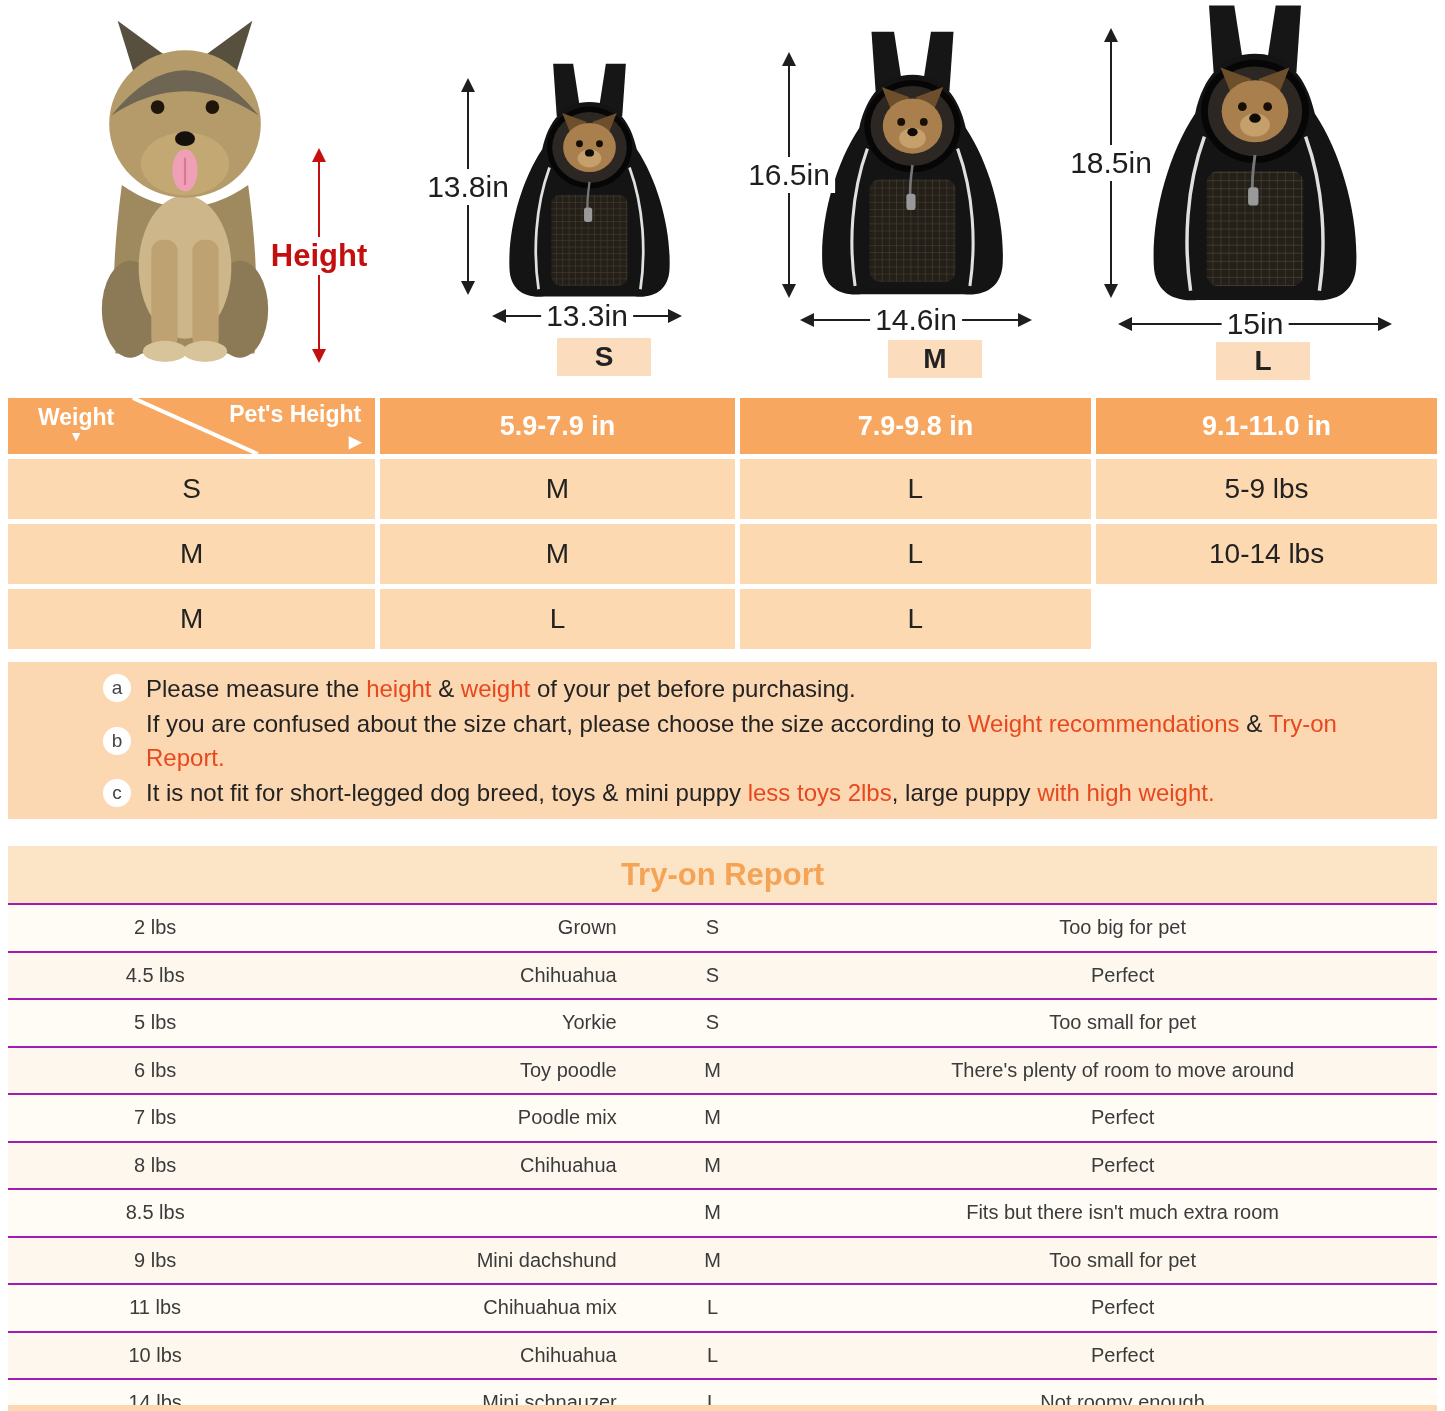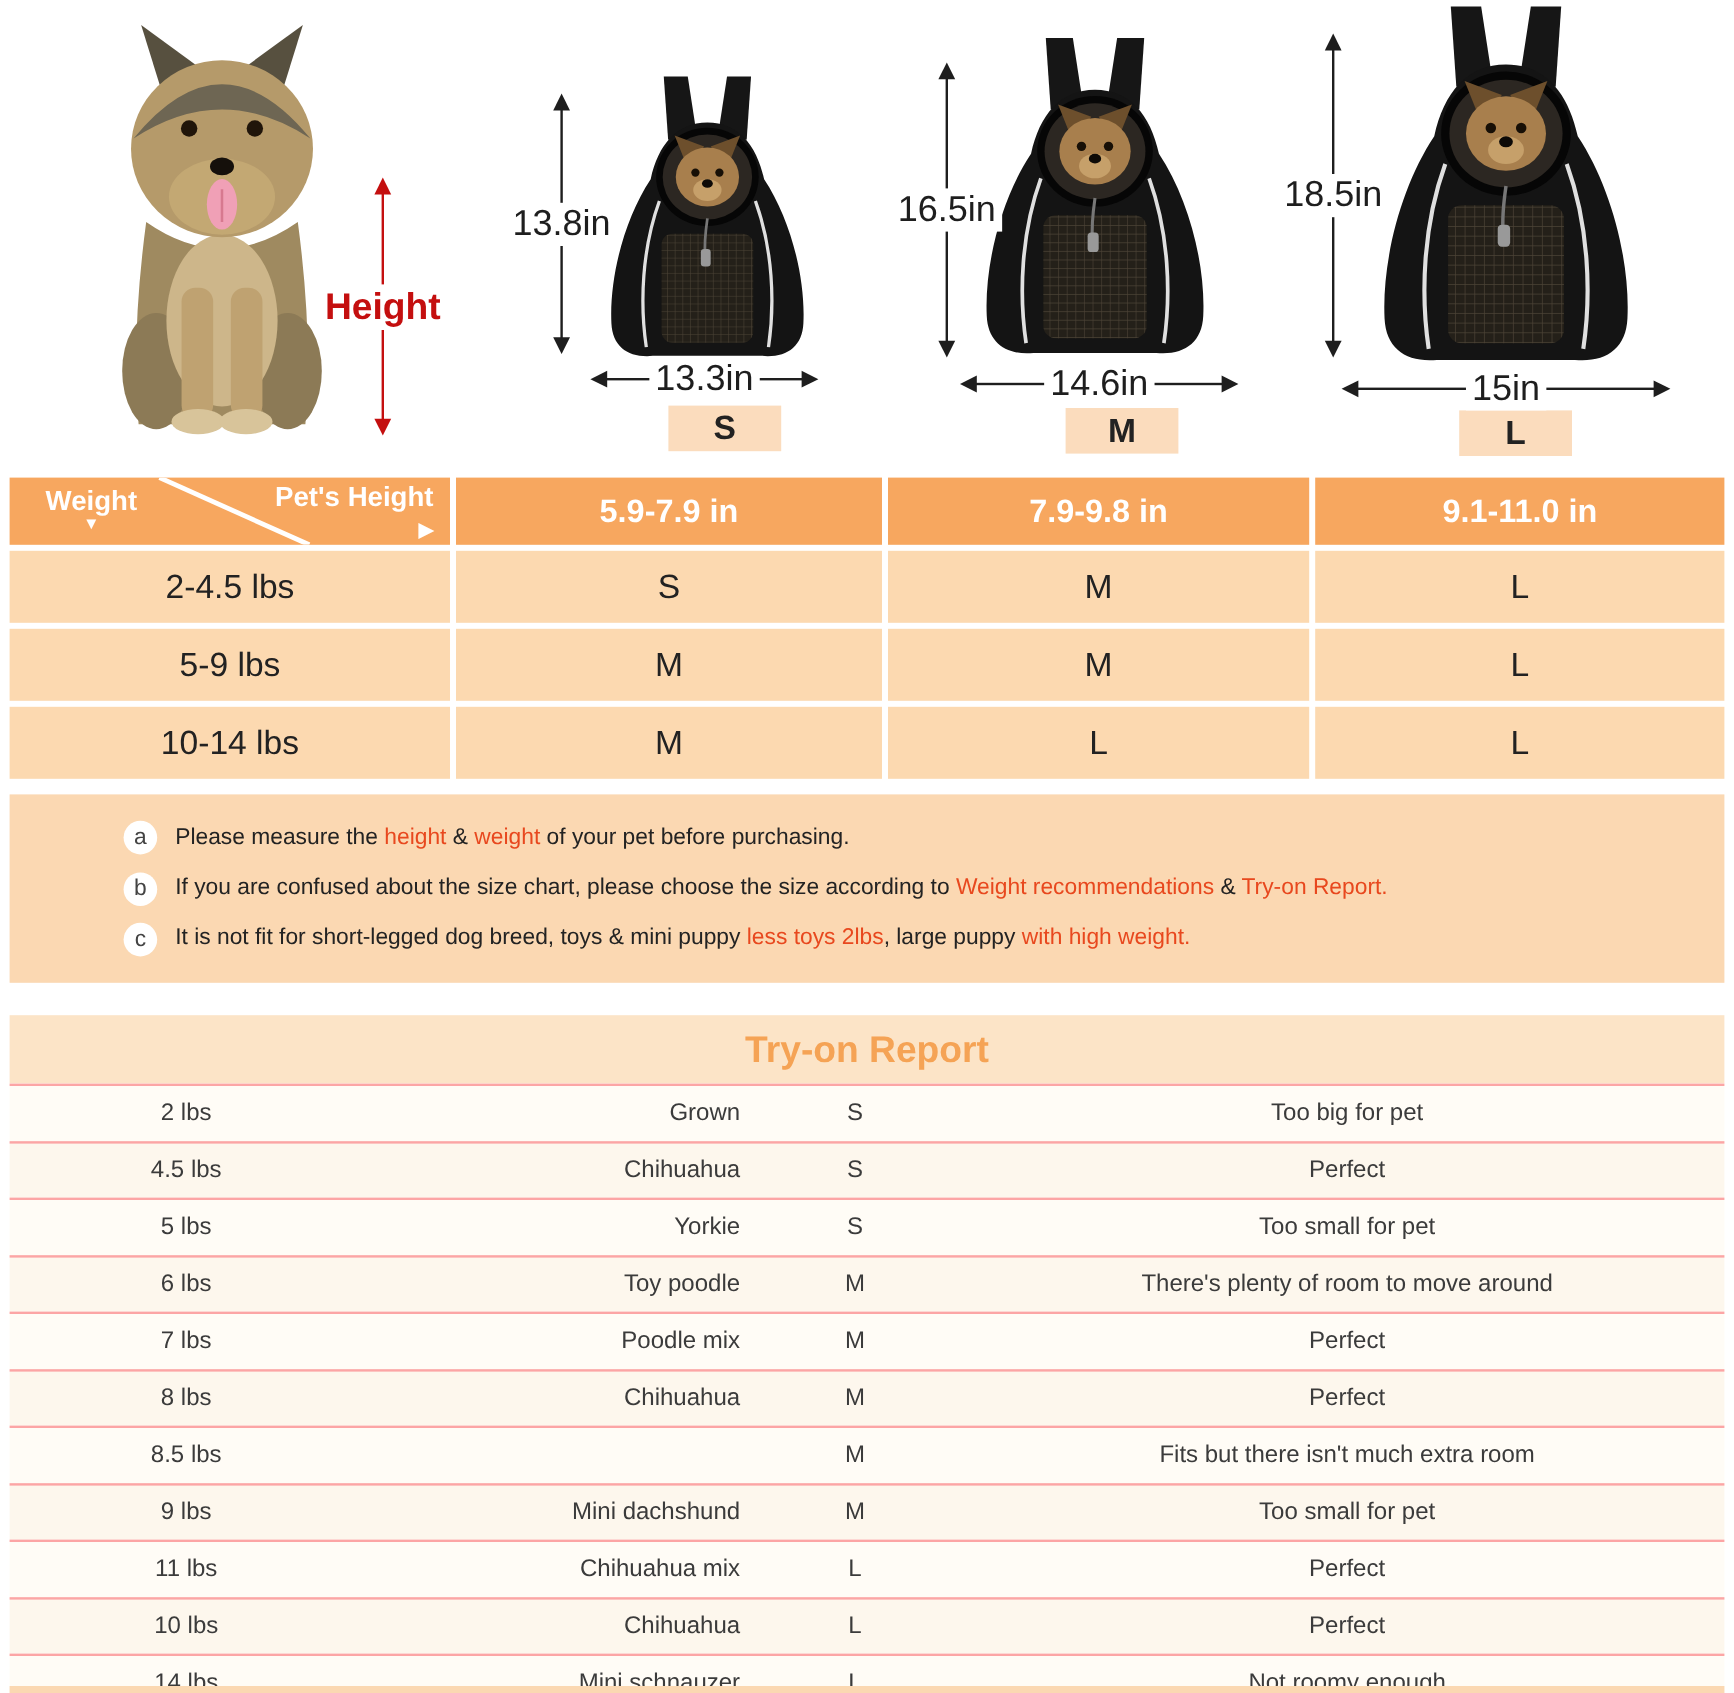--- a/index.html
+++ b/index.html
@@ -42,27 +42,27 @@
   .corner-pets { position:absolute; right:14px; top:4px; width:132px; font-size:23px; font-weight:bold;
     text-align:right; line-height:1.08; }
   .corner-pets .tri { font-size:16px; }
   
   #notes { position:absolute; left:8px; top:662px; width:1429px; height:157px; background:#fbd8b2;
     box-sizing:border-box; padding:8px 36px 8px 95px;
     display:flex; flex-direction:column; justify-content:space-evenly; }
   .note { display:flex; align-items:center; gap:15px; }
   .badge { flex:0 0 auto; width:28px; height:28px; border-radius:50%; background:#fff; color:#444;
     font-size:19px; display:flex; align-items:center; justify-content:center; }
-  .note-text { font-size:19px; color:#232323; line-height:1.4; max-width:1270px; }
+  .note-text { font-size:24px; color:#232323; line-height:1.4; max-width:1270px; }
   .red { color:#e8481e; }
   
   #tryon { position:absolute; left:8px; top:826px; width:1429px; }
   .tryon-title { height:57px; background:#fce4c7; color:#f5a355; font-size:31px; font-weight:bold;
     display:flex; align-items:center; justify-content:center;margin-top:20px; }
-  .trow { display:flex; height:45.5px; align-items:center; border-top:2px solid #fca5a5;
+  .trow { display:flex; height:45.5px; align-items:center; border-top:2px solid #a21caf;
     font-size:20px; color:#3b3b3b; background:#fffcf6; }
   .trow:nth-child(even) { background:#fdf7ed; }
   .tc-w { width:20.6%; text-align:center; }
   .tc-b { width:22%;  text-align:right; }
   .tc-s { width:13.4%; text-align:center; }
   .tc-v { flex:1; text-align:center; }
   #bottom-strip { position:absolute; left:8px; bottom:0; width:1429px; height:6px; background:#fbd8b2; }
   .fig { position:absolute; }
 </style>
 </head>
@@ -219,21 +219,20 @@
       </div>
       <div class="corner-pets">
         <span>Pet's Height</span>
         <span class="tri">▶</span>
       </div>
     </div>
     <div class="sc-head">5.9-7.9 in</div>
     <div class="sc-head">7.9-9.8 in</div>
     <div class="sc-head">9.1-11.0 in</div>
 
-    <div class="sc-cell">2-4.5 lbs</div>
     <div class="sc-cell">S</div>
     <div class="sc-cell">M</div>
     <div class="sc-cell">L</div>
 
     <div class="sc-cell">5-9 lbs</div>
     <div class="sc-cell">M</div>
     <div class="sc-cell">M</div>
     <div class="sc-cell">L</div>
 
     <div class="sc-cell">10-14 lbs</div>

